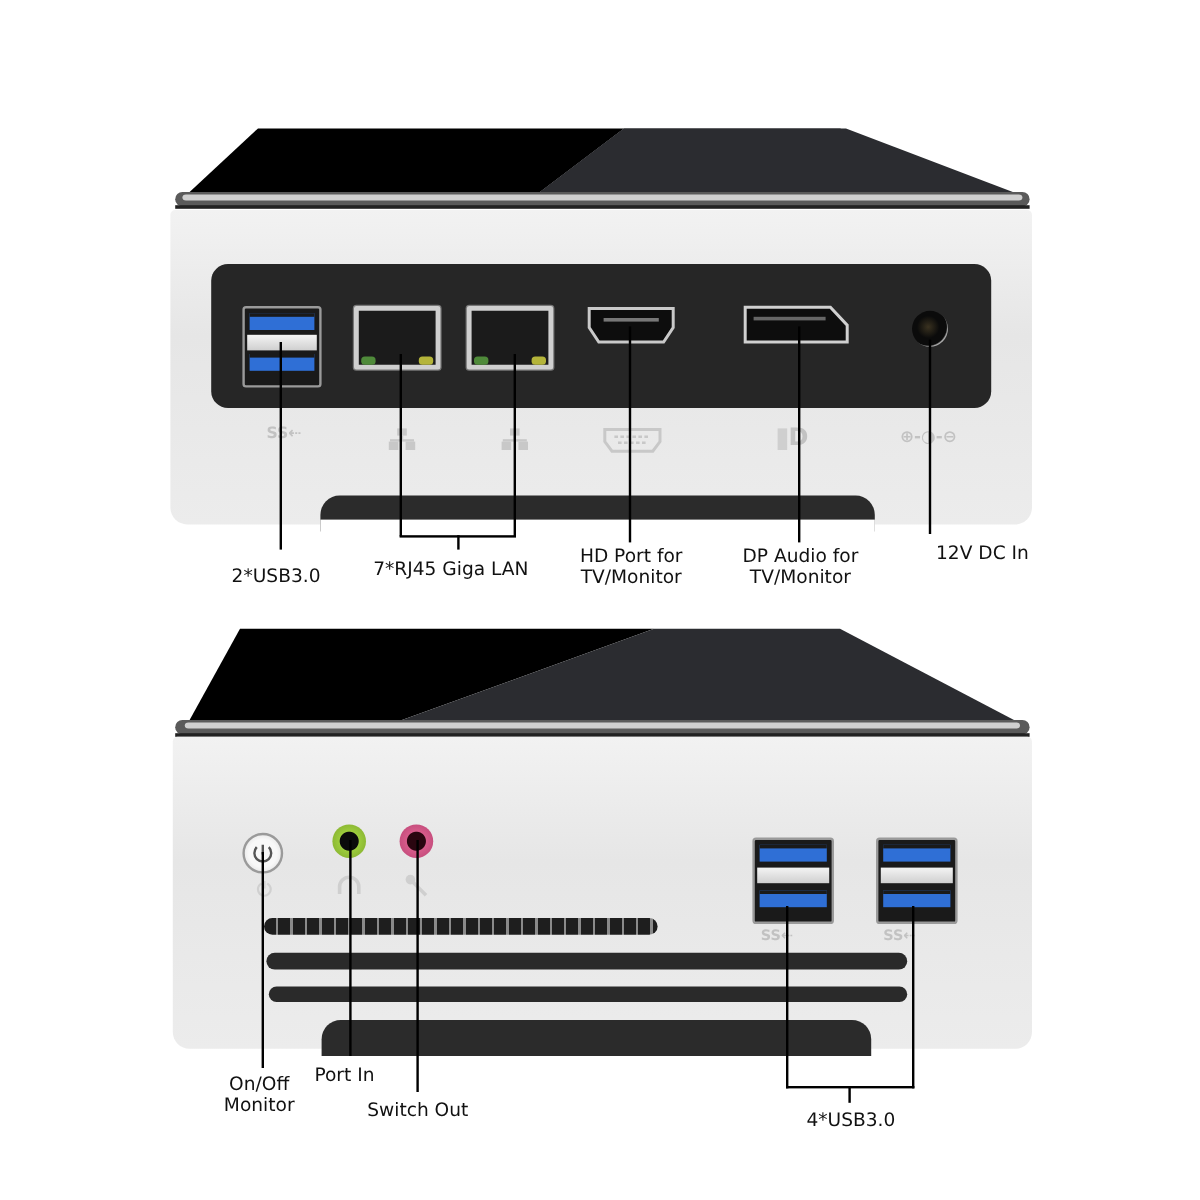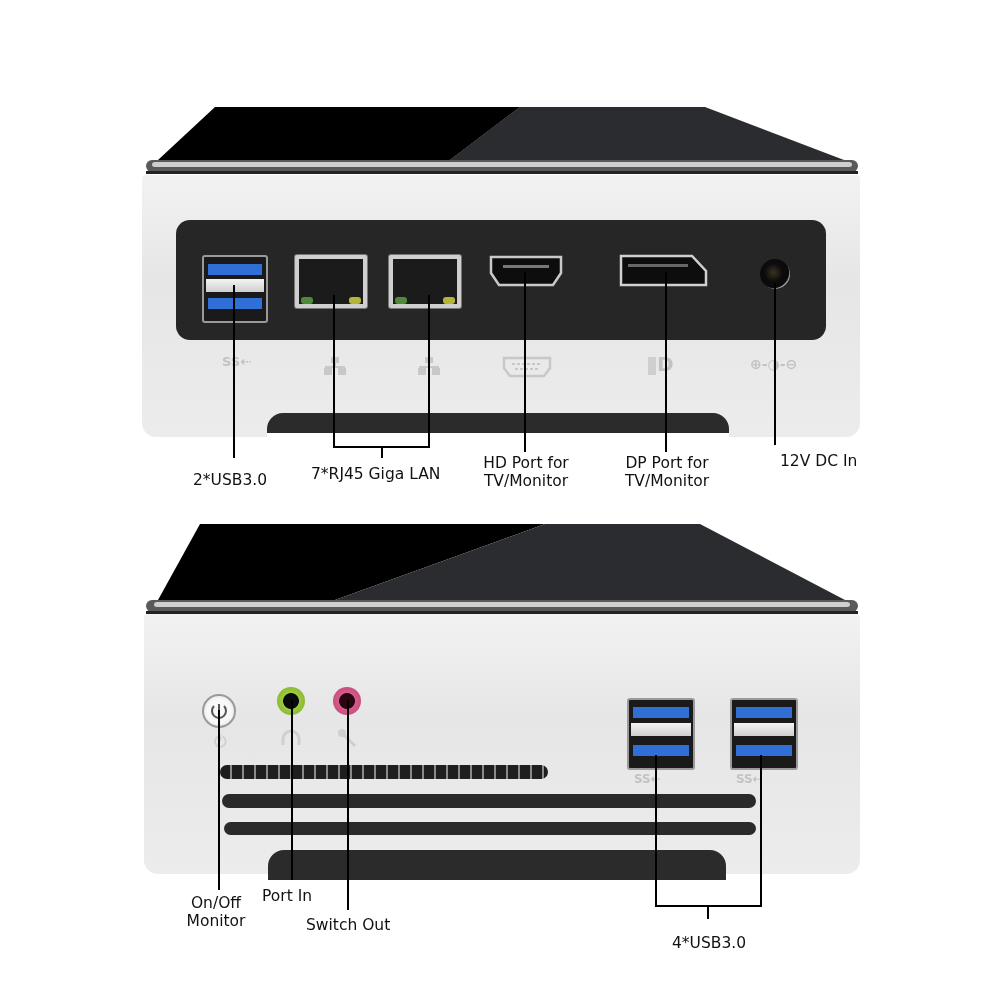--- a/index.html
+++ b/index.html
@@ -101,21 +101,21 @@
 <div class="line" style="left:665px;top:272px;width:2px;height:180px;"></div>
 <div class="line" style="left:774px;top:283px;width:2px;height:162px;"></div>
 
 <div class="label" style="left:193px;top:471px;">2*USB3.0</div>
 <div class="label" style="left:311px;top:465px;">7*RJ45 Giga LAN</div>
 <div class="label center" style="left:476px;top:454px;width:100px;">
   <div>HD Port for</div>
   <div>TV/Monitor</div>
 </div>
 <div class="label center" style="left:617px;top:454px;width:100px;">
-  <div>DP Port for</div>
+  <div>DP Audio for</div>
   <div>TV/Monitor</div>
 </div>
 <div class="label" style="left:780px;top:452px;">12V DC In</div>
 
 <div class="abs" style="left:140px;top:522px;width:725px;height:360px;">
   <svg class="top-lid" width="725" height="100" style="left:0;top:0;">
     <polygon points="60,2 405,2 195,78 18,78" fill="#000"></polygon>
     <polygon points="405,2 560,2 705,78 195,78" fill="#2b2c30"></polygon>
     <rect x="6" y="78" width="712" height="12" rx="6" fill="#5a5a5a"></rect>
     <rect x="14" y="80" width="696" height="5" rx="3" fill="#cfcfcf"></rect>
@@ -169,13 +169,13 @@
 <div class="line" style="left:760px;top:755px;width:2px;height:152px;"></div>
 <div class="line" style="left:655px;top:905px;width:107px;height:2px;"></div>
 <div class="line" style="left:707px;top:905px;width:2px;height:14px;"></div>
 
 <div class="label center" style="left:178px;top:894px;width:76px;">
   <div>On/Off</div>
   <div>Monitor</div>
 </div>
 <div class="label" style="left:262px;top:887px;">Port In</div>
 <div class="label" style="left:306px;top:916px;">Switch Out</div>
-<div class="label" style="left:672px;top:924px;margin-top:10px;">4*USB3.0</div>
+<div class="label" style="left:672px;top:924px;">4*USB3.0</div>
 
 </body></html>

